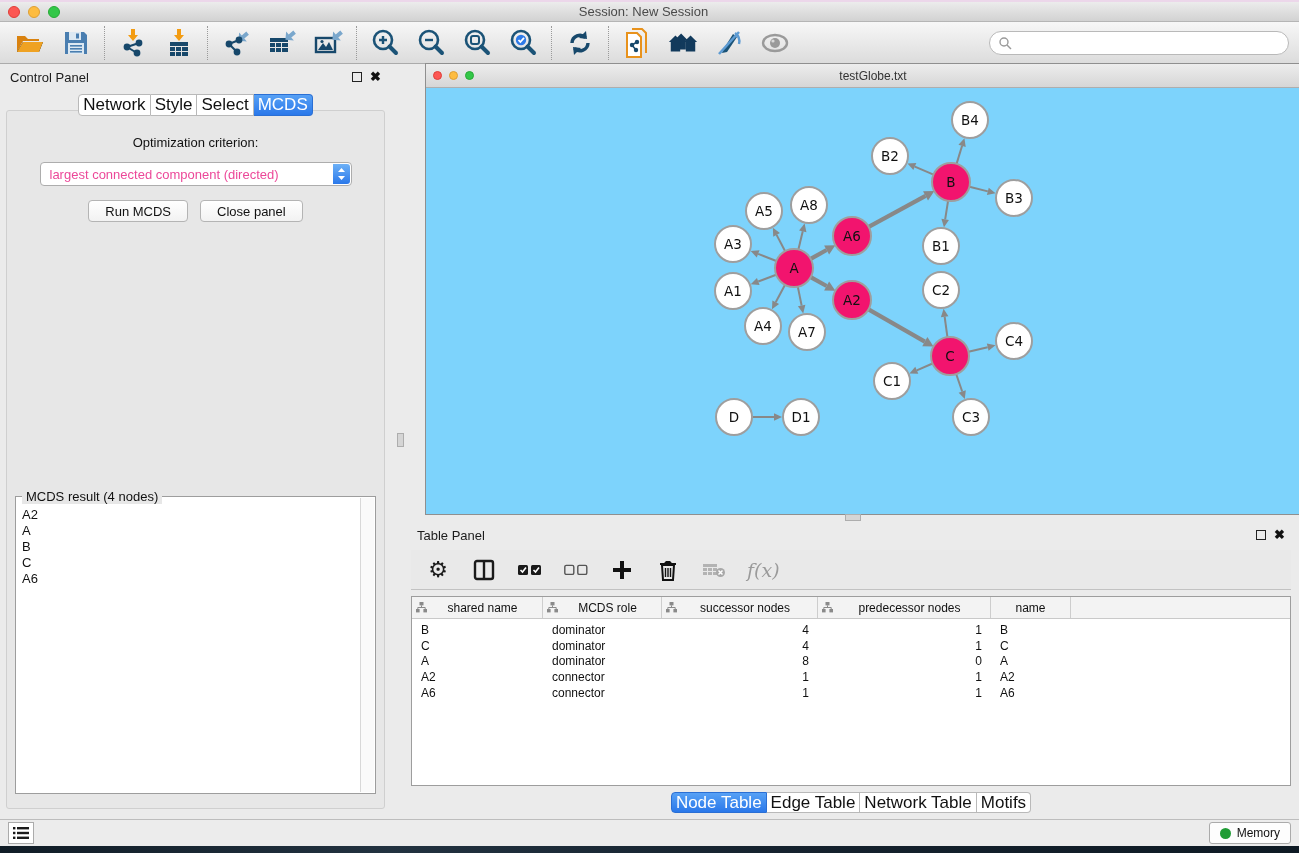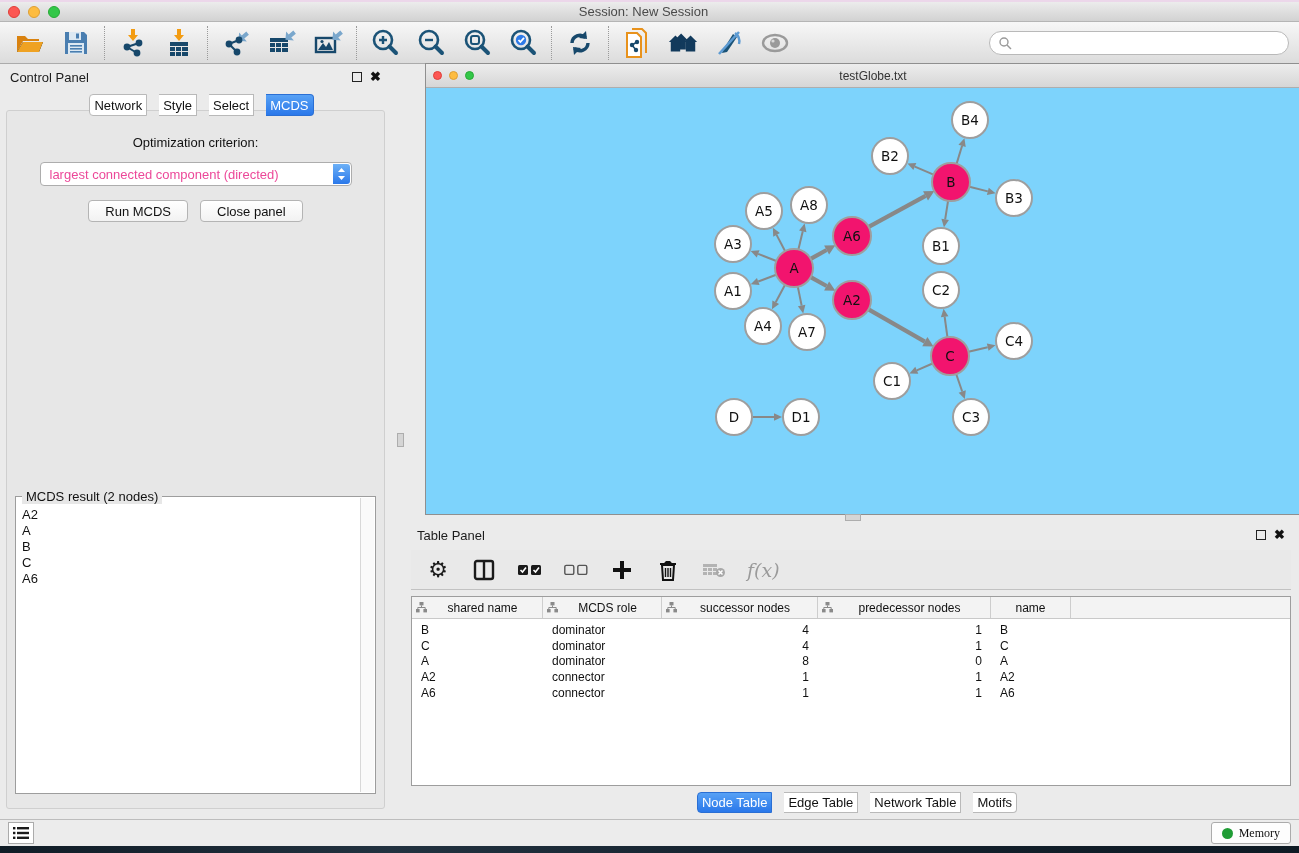--- a/index.html
+++ b/index.html
@@ -27,21 +27,21 @@
     border-radius:12px; display:flex; align-items:center; padding-left:8px; }
 
   
   .control-panel { position:absolute; left:0; top:64px; width:391px; height:755px; background:#ebebeb; }
   .panel-titlerow { height:26px; display:flex; align-items:center; padding:0 10px; font-size:13px; color:#1c1c1c; }
   .panel-ctls { margin-left:auto; display:flex; align-items:center; gap:8px; }
   .wbox { width:10px; height:10px; border:1.5px solid #222; display:inline-block; }
   .wclose { font-size:13px; font-weight:700; color:#111; line-height:10px; }
   .cp-tabs { display:flex; justify-content:center; margin-top:4px; position:relative; z-index:2; }
   .tabbtn { height:22px; padding:0 4px; background:#fff; border:1px solid #b9b9b9; border-left:none;
-    font-size:13px; color:#111; display:flex; align-items:center;margin-left:12px; }
+    font-size:17px; color:#111; display:flex; align-items:center; }
   .tabbtn:first-child { border-left:1px solid #b9b9b9; border-radius:4px 0 0 4px; }
   .tabbtn:last-child { border-radius:0 4px 4px 0; }
   .tabbtn.active { background:linear-gradient(#57a1f5,#2a78ea); color:#fff; border-color:#2a6fd4; }
   .cp-content { position:absolute; top:46px; left:6px; right:6px; bottom:10px;
     background:#e7e7e7; border:1px solid #cfcfcf; border-radius:3px; padding-top:24px; }
   .opt-label { text-align:center; font-size:13px; color:#111; margin-bottom:12px; }
   .combo { margin:0 auto; width:312px; height:24px; background:#fff; border:1px solid #adadad; border-radius:4px;
     display:flex; align-items:center; position:relative; }
   .combo-text { font-size:13px; color:#ec4899; padding-left:9px; white-space:nowrap; }
   .combo-step { position:absolute; right:1px; top:1px; bottom:1px; width:17px; border-radius:0 3px 3px 0;
@@ -83,21 +83,21 @@
   .th .hlabel { margin:0 auto; }
   .trow { display:flex; height:15.8px; align-items:center; }
   .td { font-size:12px; color:#111; padding:0 9px; overflow:hidden; white-space:nowrap; }
   .td.num { text-align:right; }
   .c0{width:131px;} .c1{width:119px;} .c2{width:156px;} .c3{width:173px;} .c4{width:80px;}
   .tp-tabs { position:absolute; bottom:6px; left:0; right:0; display:flex; justify-content:center; }
   .tp-tabs .tabbtn { height:21px; }
 
   
   .statusbar { position:absolute; left:0; top:819px; width:100%; height:27px; background:#ececec;
-    border-top:1px solid #bdbdbd; display:flex; align-items:center; padding:0 8px;font-family:Liberation Serif, serif; }
+    border-top:1px solid #bdbdbd; display:flex; align-items:center; padding:0 8px; }
   .list-btn { width:26px; height:22px; background:#fff; border:1px solid #ababab; display:flex; align-items:center; justify-content:center; }
   .memory-btn { margin-left:auto; height:22px; background:#fdfdfd; border:1px solid #ababab; border-radius:3px;
     display:flex; align-items:center; gap:6px; padding:0 10px; font-size:12px; color:#111; }
   .memdot { width:11px; height:11px; border-radius:50%; background:#1f9c35; }
   .desktop-strip { position:absolute; left:0; top:846px; width:100%; height:7px;
     background:linear-gradient(90deg,#101c26,#223240 30%,#15222e 60%,#0e1a24); }
 </style>
 </head>
 <body>
 
@@ -300,21 +300,21 @@
               <path d="M4.5 1 L8 5 L1 5 Z" fill="#fff"></path>
               <path d="M4.5 13 L1 9 L8 9 Z" fill="#fff"></path>
             </svg>
         </span>
       </div>
       <div class="btnrow">
         <span class="pushbtn">Run MCDS</span>
         <span class="pushbtn">Close panel</span>
       </div>
       <div class="result-box">
-        <span class="result-legend">MCDS result (2 nodes)</span>
+        <span class="result-legend">MCDS result (4 nodes)</span>
         <div class="result-list">
           <div>A2</div>
           <div>A</div>
           <div>B</div>
           <div>C</div>
           <div>A6</div>
         </div>
         <div class="result-scroll"></div>
       </div>
     </div>

